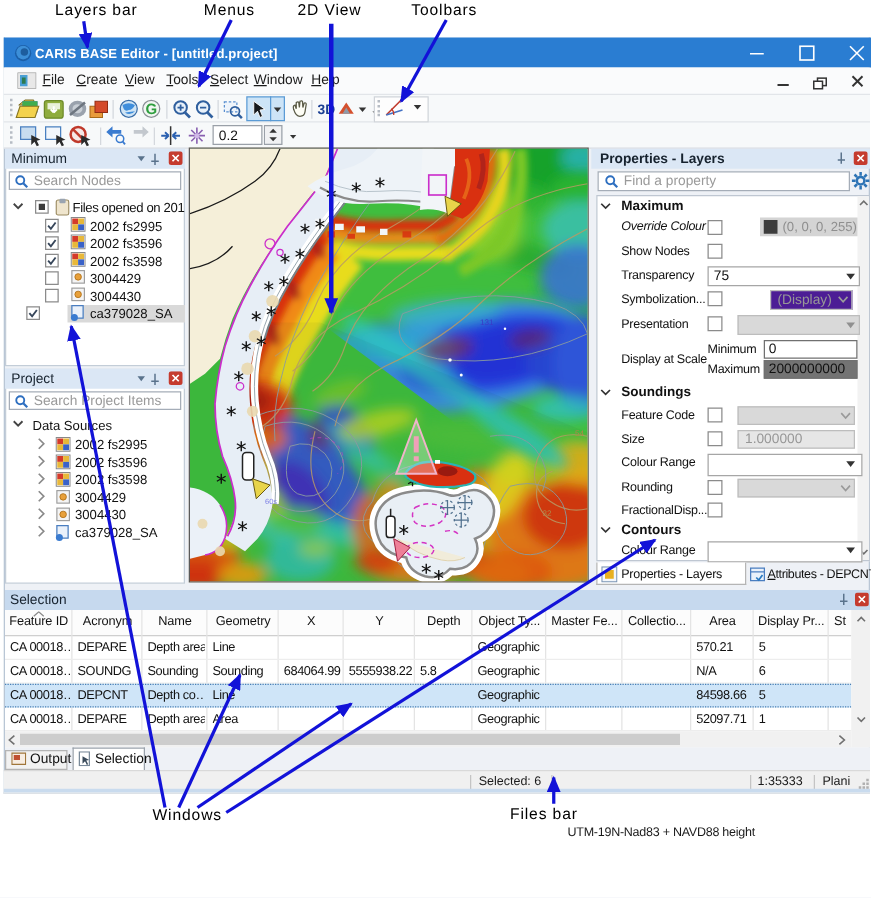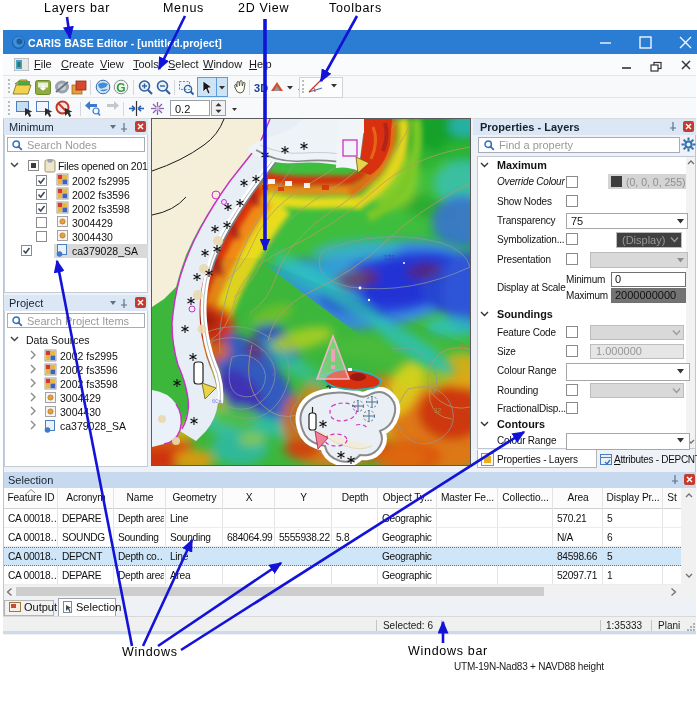--- a/index.html
+++ b/index.html
@@ -3,21 +3,21 @@
 <meta charset="utf-8">
 <style>
 html,body{margin:0;padding:0;}
 body{width:697px;height:718px;position:relative;background:#fff;font-family:"Liberation Sans",sans-serif;overflow:hidden;}
 .ab{position:absolute;}
 .lbl{position:absolute;font-size:12.5px;color:#000;letter-spacing:0.7px;white-space:nowrap;}
 .mi{position:absolute;top:4px;font-size:11px;color:#1a1a1a;}
 .mi u{text-decoration:underline;}
 .cb{position:absolute;width:10px;height:10px;background:#fff;border:1px solid #8b8b8b;}
 .combo{position:absolute;border:1px solid #a6a6a6;background:#fff;font-size:11px;color:#111;}
-.gcombo{position:absolute;border:1px solid #bdbdbd;background:#404040;font-size:11px;color:#979797;}
+.gcombo{position:absolute;border:1px solid #bdbdbd;background:#4c1d95;font-size:11px;color:#979797;}
 .pl{position:absolute;font-size:10px;letter-spacing:-0.2px;color:#111;white-space:nowrap;}
 .sect{position:absolute;font-size:10.8px;font-weight:bold;color:#111;white-space:nowrap;}
 .colline{position:absolute;width:1px;background:#e4e4e4;}
 .hcell{position:absolute;font-size:10.2px;letter-spacing:-0.1px;color:#111;text-align:center;white-space:nowrap;overflow:hidden;}
 .dcell{position:absolute;font-size:10.2px;letter-spacing:-0.3px;color:#111;white-space:nowrap;overflow:hidden;}
 .ssep{position:absolute;top:620px;width:1px;height:12px;background:#c4c4c4;}
 .stxt{position:absolute;font-size:10px;color:#1a1a1a;white-space:nowrap;}
 </style>
 </head>
 <body>
@@ -887,21 +887,21 @@
       <rect x="4" y="7" width="2" height="2"></rect>
       <rect x="7" y="7" width="2" height="2"></rect>
     </g>
 </svg>
 
 <div class="lbl" style="left:44px;top:1px;">Layers bar</div>
 <div class="lbl" style="left:163px;top:1px;">Menus</div>
 <div class="lbl" style="left:238px;top:1px;">2D View</div>
 <div class="lbl" style="left:329px;top:1px;">Toolbars</div>
 <div class="lbl" style="left:122px;top:645px;">Windows</div>
-<div class="lbl" style="left:408px;top:644px;">Windows bar</div>
+<div class="lbl" style="left:408px;top:644px;">Files bar</div>
 
 <svg class="ab" style="left:0;top:0;pointer-events:none;" width="697" height="718" id="overlay">
  <defs>
   <marker id="ah" markerUnits="userSpaceOnUse" markerWidth="14" markerHeight="11" refX="11.5" refY="5.5" orient="auto">
     <path d="M0,0 L13,5.5 L0,11 Z" fill="#1212d8"></path>
   </marker>
  </defs>
  <g stroke="#1212d8" stroke-width="2.6" fill="none">
   <line x1="67" y1="17" x2="70" y2="38" marker-end="url(#ah)"></line>
   <line x1="185" y1="16" x2="159" y2="69" marker-end="url(#ah)"></line>

